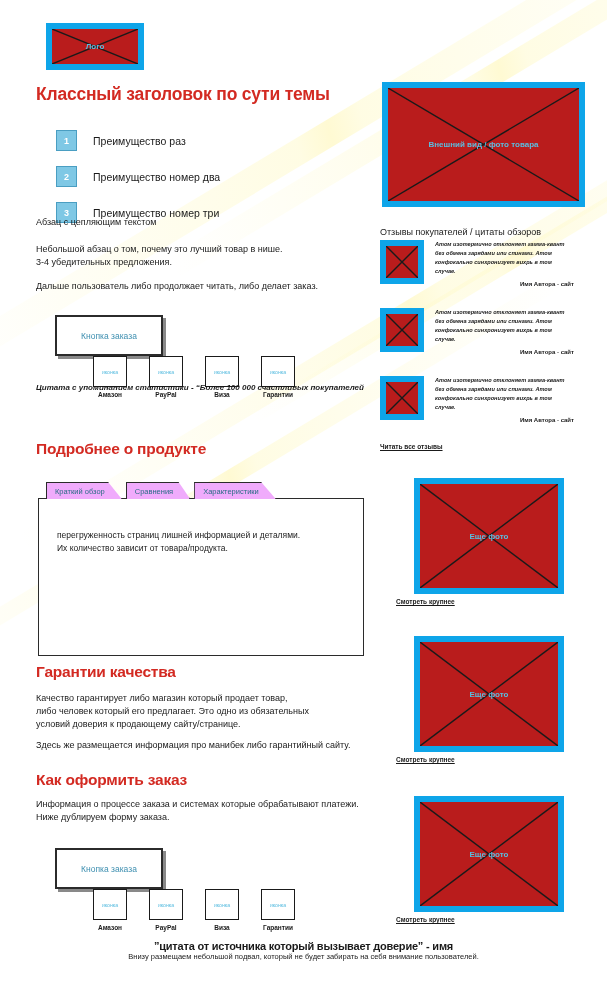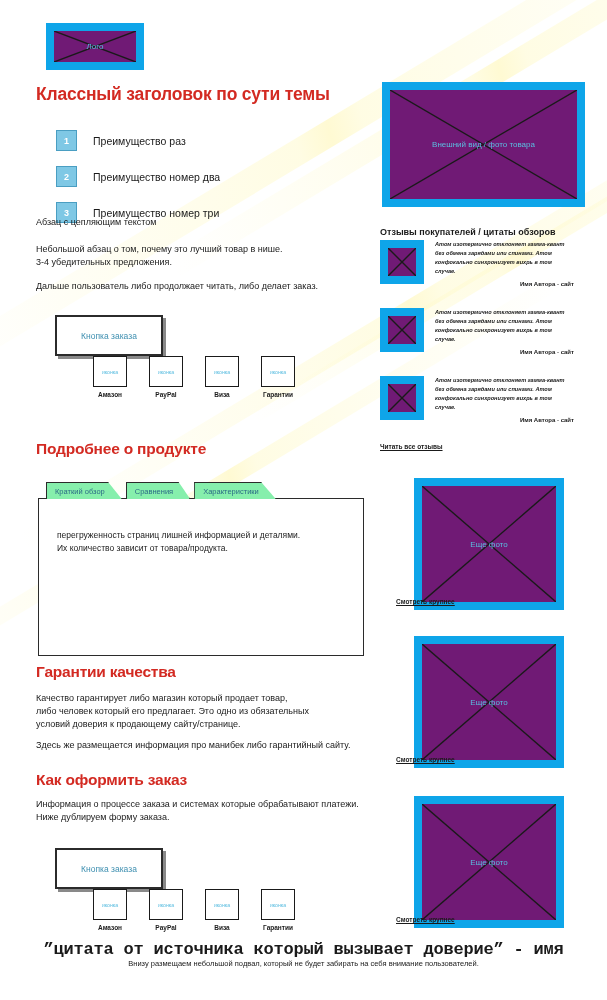--- a/index.html
+++ b/index.html
@@ -33,25 +33,26 @@
   }
   .wm-a { left: -120px; top: 120px;  width: 900px; height: 26px; transform: rotate(-31deg); }
   .wm-b { left: -40px;  top: 300px;  width: 900px; height: 18px; transform: rotate(-31deg); }
   .wm-c { left: 120px;  top: 60px;   width: 760px; height: 22px; transform: rotate(-31deg); }
   .wm-d { left: -150px; top: 470px;  width: 760px; height: 16px; transform: rotate(-31deg); }
   .wm-e { left: 210px;  top: 250px;  width: 620px; height: 14px; transform: rotate(-31deg); }
 
   
   .xbox {
     position: relative;
-    border: 8px solid #0ea5e9;
-    background: #701a75;
+    border: 6px solid #0ea5e9;
+    background: #b91c1c;
     display: flex;
     align-items: center;
     justify-content: center;
+    font-weight: bold;
   }
   .xbox svg { position: absolute; inset: 0; width: 100%; height: 100%; }
   .xbox .xlabel {
     position: relative;
     z-index: 2;
     color: #5bbde0;
     background: transparent;
     font-size: 8px;
     white-space: nowrap;
     padding: 0 1px;
@@ -140,21 +141,21 @@
   }
 
   
   .tabs-wrap { position: relative; margin-top: 14px; }
   .tab-strip { display: flex; position: relative; z-index: 3; margin-left: 8px; }
   .tab {
     height: 17px;
     padding: 0 10px 0 8px;
     border: 1.4px solid #2b2b2b;
     border-bottom: none;
-    background: #86efac;
+    background: #f0abfc;
     font-size: 7.5px;
     color: #2b6c86;
     display: flex;
     align-items: center;
     white-space: nowrap;
     margin-right: 4px;
     clip-path: polygon(0 0, 82% 0, 100% 100%, 0 100%);
     padding-right: 16px;
   }
   .tab-panel {
@@ -167,21 +168,21 @@
     padding: 30px 18px 0 18px;
   }
   .tab-panel p { font-size: 8.5px; line-height: 1.55; color: #1a1a1a; }
 
   
   .photo-main { width: 203px; height: 125px; margin-left: 4px; }
   .photo-main .xlabel { font-size: 8px; }
 
   .right-head {
     font-size: 9px;
-    font-weight: bold;
+    font-weight: normal;
     color: #1a1a1a;
     margin-top: 13px;
     margin-bottom: 11px;
   }
 
   .testimonial { display: flex; margin-bottom: 18px; }
   .avatar-box { width: 44px; height: 44px; flex: none; }
   .t-body { margin-left: 11px; flex: 1; }
   .t-text {
     font-size: 5.6px;
@@ -199,31 +200,30 @@
   }
 
   .link-underline {
     font-size: 6.5px;
     font-weight: bold;
     color: #1a1a1a;
     text-decoration: underline;
     display: inline-block;
   }
 
-  .photo-more { width: 150px; height: 132px; margin-left: 18px; }
+  .photo-more { width: 150px; height: 116px; margin-left: 18px; }
   .photo-more .xlabel { font-size: 8px; }
 
   
   .footer-quote {
     text-align: center;
-    font-size: 17px;
+    font-size: 11px;
     font-weight: bold;
     color: #1a1a1a;
     letter-spacing: -0.2px;
-    font-family: Liberation Mono, monospace;
   }
   .footer-note {
     text-align: center;
     font-size: 7.5px;
     color: #1a1a1a;
     margin-top: 0;
   }
 </style>
 </head>
 <body>
@@ -289,20 +289,21 @@
           <div class="pay-name">Виза</div>
         </div>
         <div class="pay-item">
           <div class="pay-box">иконка</div>
           <div class="pay-name">Гарантии</div>
         </div>
       </div>
     </div>
 
     <div style="position:absolute; top:382px; left:0; width:330px;">
+      <div class="stat-quote">Цитата с упоминанием статистики - “Более 100 000 счастливых покупателей</div>
     </div>
 
     <h2 class="red-title" style="position:absolute; top:440px; left:0;">Подробнее о продукте</h2>
 
     <div class="tabs-wrap" style="position:absolute; top:468px; left:2px; width:326px;">
       <div class="tab-strip">
         <div class="tab">Краткий обзор</div>
         <div class="tab">Сравнения</div>
         <div class="tab">Характеристики</div>
       </div>

